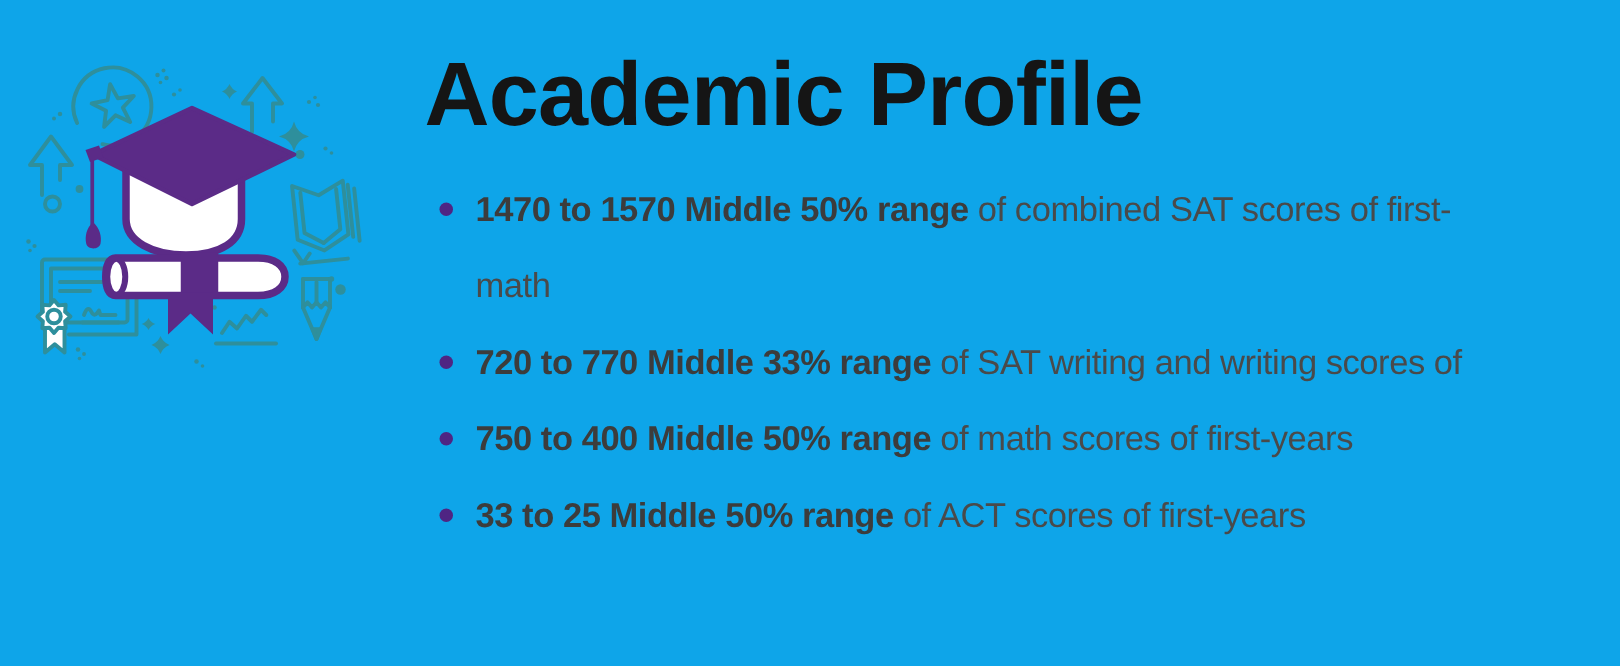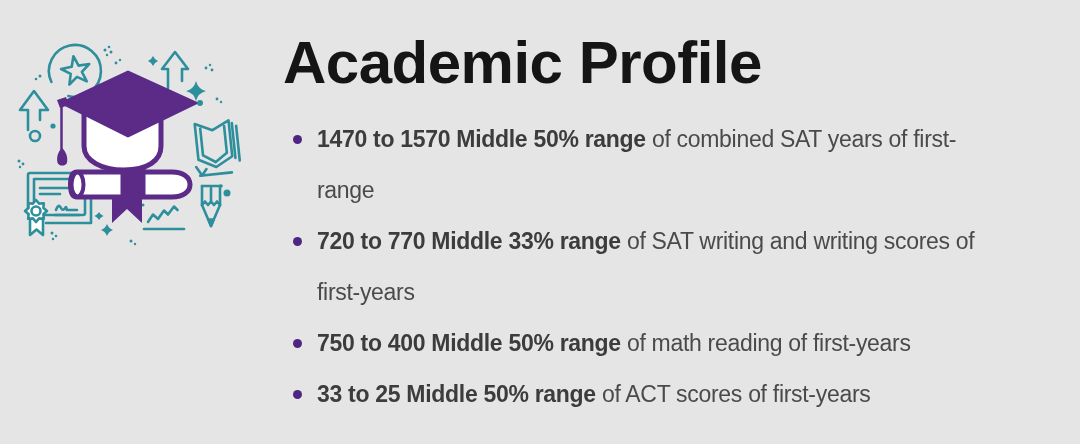--- a/index.html
+++ b/index.html
@@ -1,18 +1,18 @@
 <!DOCTYPE html>
 <html><head>
 <meta charset="utf-8">
 <style>
   * { margin:0; padding:0; box-sizing:border-box; }
   html,body { width:1080px; height:444px; background:#ffffff; overflow:hidden;
               font-family:"Liberation Sans", sans-serif; }
-  .stage { position:relative; width:1080px; height:444px; background:#e5e5e5; }
+  .stage { position:relative; width:1080px; height:444px; background:#0ea5e9; }
 
   .illustration { position:absolute; left:0; top:0; width:270px; height:260px; }
 
   .content { position:absolute; left:283px; top:0; width:800px; }
   h1.page-title {
     position:absolute; left:0; top:32px;
     font-size:60px; line-height:62px; font-weight:700;
     letter-spacing:-0.5px; color:#151515; white-space:nowrap;
   }
   ul.profile-list {
@@ -137,20 +137,20 @@
       <ellipse cx="77.5" cy="184.5" rx="6" ry="12" fill="#ffffff" stroke="#5b2b87" stroke-width="4"></ellipse>
       <rect x="120.5" y="168.5" width="25" height="30" fill="#5b2b87"></rect>
       <path d="M 112 195 H 142 V 223 L 127 209 L 112 223 Z" fill="#5b2b87"></path>
     </g>
   </svg>
 
   <div class="content">
     <h1 class="page-title">Academic Profile</h1>
 
     <ul class="profile-list">
-      <li><b>1470 to 1570 Middle 50% range</b><span> of combined SAT years of first-</span><br><span>range</span></li>
-      <li><b>720 to 770 Middle 33% range</b><span> of SAT writing and writing scores of</span><br><span>first-years</span></li>
-      <li><b>750 to 400 Middle 50% range</b><span> of math reading of first-years</span></li>
+      <li><b>1470 to 1570 Middle 50% range</b><span> of combined SAT scores of first-</span><br><span>math</span></li>
+      <li><b>720 to 770 Middle 33% range</b><span> of SAT writing and writing scores of</span><br></li>
+      <li><b>750 to 400 Middle 50% range</b><span> of math scores of first-years</span></li>
       <li><b>33 to 25 Middle 50% range</b><span> of ACT scores of first-years</span></li>
     </ul>
   </div>
 
 </div>
 
 </body></html>

